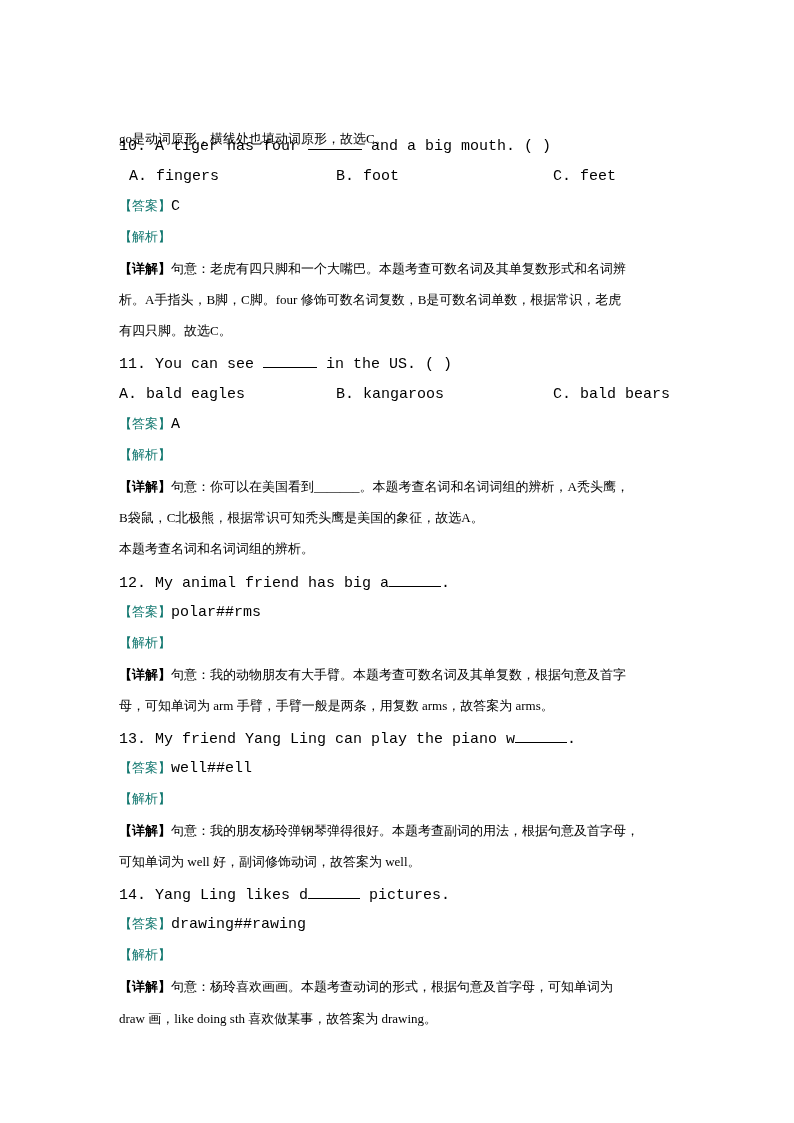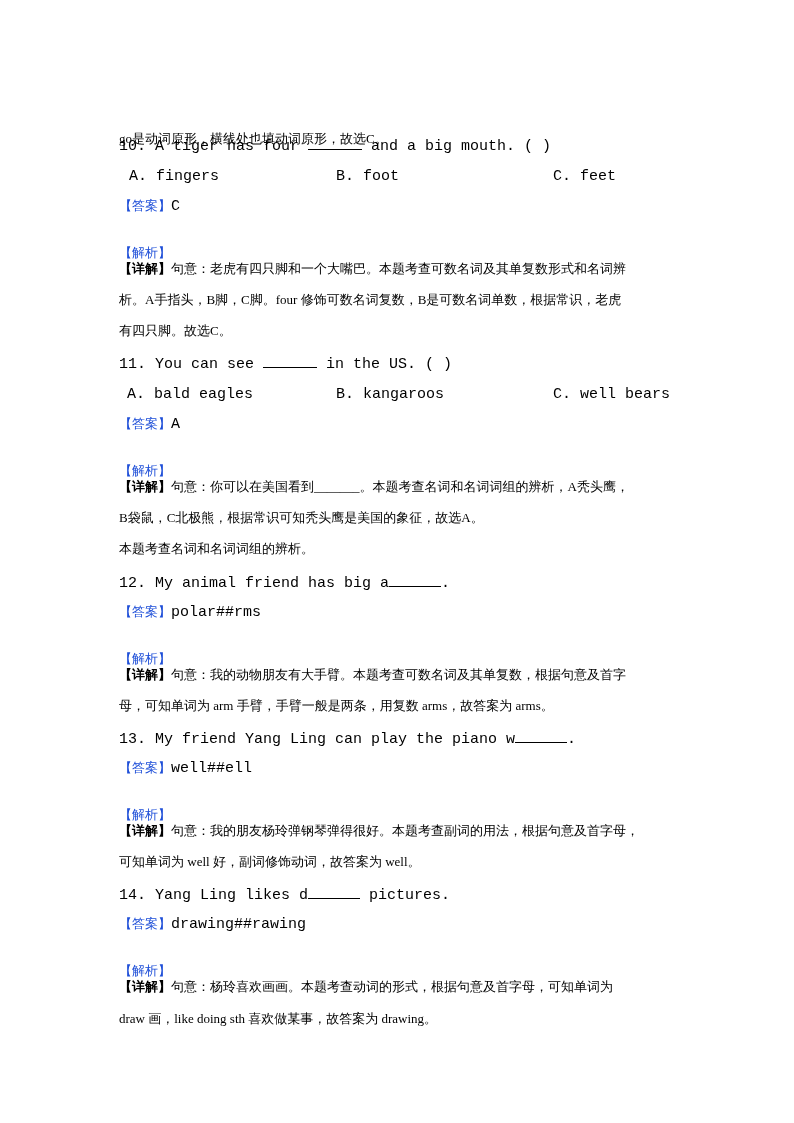--- a/index.html
+++ b/index.html
@@ -1,21 +1,21 @@
 <!DOCTYPE html>
 <html><head>
   <meta charset="utf-8">
   <style>
     html, body { margin: 0; padding: 0; background: #ffffff; }
     body { width: 794px; height: 1123px; position: relative; overflow: hidden;
       font-family: "Liberation Serif", "DejaVu Serif", serif; color: #000; }
     .line { position: absolute; left: 119px; font-size: 13px; line-height: 18px; white-space: nowrap; }
     .mono { font-family: "Liberation Mono", "DejaVu Sans Mono", monospace; font-size: 15px; }
     .cn { font-family: Liberation Serif, serif; font-size: 13px; }
-    .blue { color: #1d4ed8; margin-top: 16px; }
+    .blue { color: #0f766e; }
     .bold { font-weight: bold; }
     .blank { display: inline-block; border-bottom: 1px solid #000; height: 12px; vertical-align: baseline; }
     .opt { position: absolute; }
   </style>
 </head>
 <body>
 
 <div class="line cn" style="top:130px">go是动词原形，横线处也填动词原形，故选C。</div>
 
 <div class="line mono" style="top:137px">
@@ -39,23 +39,23 @@
 <div class="line cn" style="top:291px">析。A手指头，B脚，C脚。four 修饰可数名词复数，B是可数名词单数，根据常识，老虎</div>
 <div class="line cn" style="top:322px">有四只脚。故选C。</div>
 
 <div class="line mono" style="top:355px">
   <span>11.</span>
   <span>You can see</span>
   <span class="blank" style="width:54px"></span>
   <span>in the US. (    )</span>
 </div>
 <div class="line mono" style="top:386px; width:560px;">
-  <span class="opt" style="left:8px">A. bald eagles</span>
+  <span class="opt" style="left:0">A. bald eagles</span>
   <span class="opt" style="left:217px">B. kangaroos</span>
-  <span class="opt" style="left:434px">C. well bears</span>
+  <span class="opt" style="left:434px">C. bald bears</span>
 </div>
 <div class="line" style="top:415px">
   <span class="cn blue">【答案】</span><span class="mono">A</span>
 </div>
 <div class="line cn blue" style="top:446px">【解析】</div>
 <div class="line cn" style="top:478px">
   <span class="bold">【详解】</span><span>句意：你可以在美国看到_______。本题考查名词和名词词组的辨析，A秃头鹰，</span>
 </div>
 <div class="line cn" style="top:509px">B袋鼠，C北极熊，根据常识可知秃头鹰是美国的象征，故选A。</div>
 

